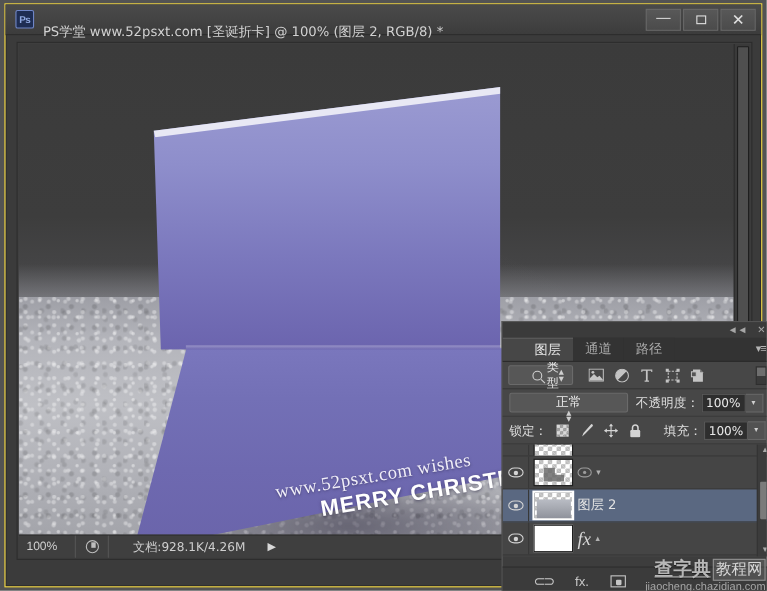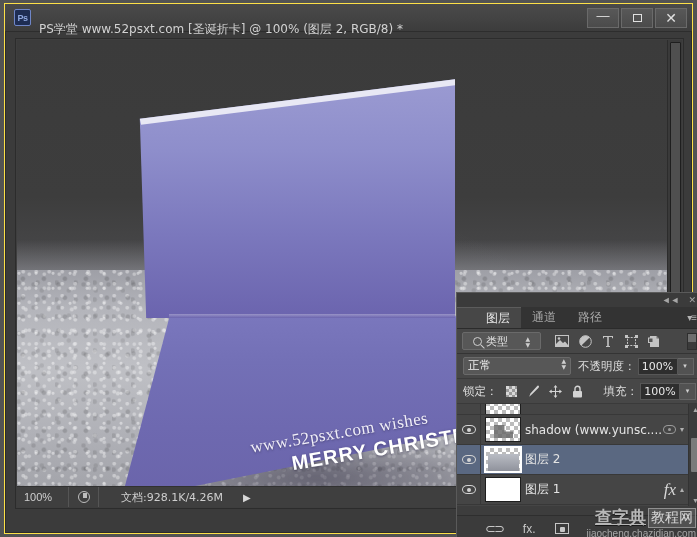--- a/index.html
+++ b/index.html
@@ -287,26 +287,26 @@
   }
   .filterbar {
     height: 25px;
     background: #474747;
     display: flex; align-items: center;
     padding: 0 5px;
     border-bottom: 1px solid #343434;
     gap: 4px;
   }
   .filter-select {
-    width: 79px; height: 18px;
+    width: 59px; height: 18px;
     background: #575757;
     border: 1px solid #6a6a6a;
     border-radius: 2px;
     display: flex; align-items: center;
-    padding: 0 10px;
+    padding: 0 21px;
     color: #e2e2e2; font-size: 11px;
     cursor: pointer;
     font-family: "DejaVu Sans", "Liberation Sans", sans-serif;
   }
   .mag {
     width: 9px; height: 9px;
     border: 1.4px solid #cfcfcf;
     border-radius: 50%;
     position: relative;
     margin-right: 4px; flex: none;
@@ -347,22 +347,22 @@
     padding: 0 6px;
     border-bottom: 1px solid #3a3a3a;
     color: #dedede; font-size: 11.5px;
     font-family: "DejaVu Sans", "Liberation Sans", sans-serif;
   }
   .blend-select {
     width: 108px; height: 18px;
     background: #575757;
     border: 1px solid #6a6a6a;
     border-radius: 2px;
-    display: flex; align-items: flex-start; padding: 0 4px;
-    color: #ededed; font-size: 11.5px; cursor: pointer;
+    display: flex; align-items: center; padding: 0 4px;
+    color: #ededed; font-size: 11.5px; cursor: pointer; flex-direction: column;
   }
   .blend-select .lbl { flex: 1; }
   .op-label { margin-left: 7px; }
   .num-box {
     width: 40px; height: 17px;
     background: #2e2e2e;
     border: 1px solid #575757;
     color: #e8e8e8; font-size: 11px;
     display: flex; align-items: center; justify-content: center;
     margin-left: 2px; cursor: text;
@@ -740,21 +740,20 @@
 
         <div class="layer-row">
           <div class="eye-cell">
             <span class="eye"></span>
           </div>
           <div class="thumb-cell">
             <div class="thumb">
               <span class="ov-shadow"></span>
             </div>
           </div>
-          <div class="layer-name">shadow (www.yunsc....</div>
           <div class="row-right">
             <span class="eye-sm"></span>
             <span class="caret">▾</span>
           </div>
         </div>
 
         <div class="layer-row selected">
           <div class="eye-cell">
             <span class="eye"></span>
           </div>
@@ -766,21 +765,20 @@
           <div class="layer-name">图层 2</div>
         </div>
 
         <div class="layer-row">
           <div class="eye-cell">
             <span class="eye"></span>
           </div>
           <div class="thumb-cell">
             <div class="thumb white"></div>
           </div>
-          <div class="layer-name">图层 1</div>
           <div class="row-right">
             <span class="fx-mark">fx</span>
             <span class="caret">▴</span>
           </div>
         </div>
 
         <div class="list-scroll">
           <span class="up">▲</span>
           <span class="sthumb"></span>
           <span class="dn">▼</span>

